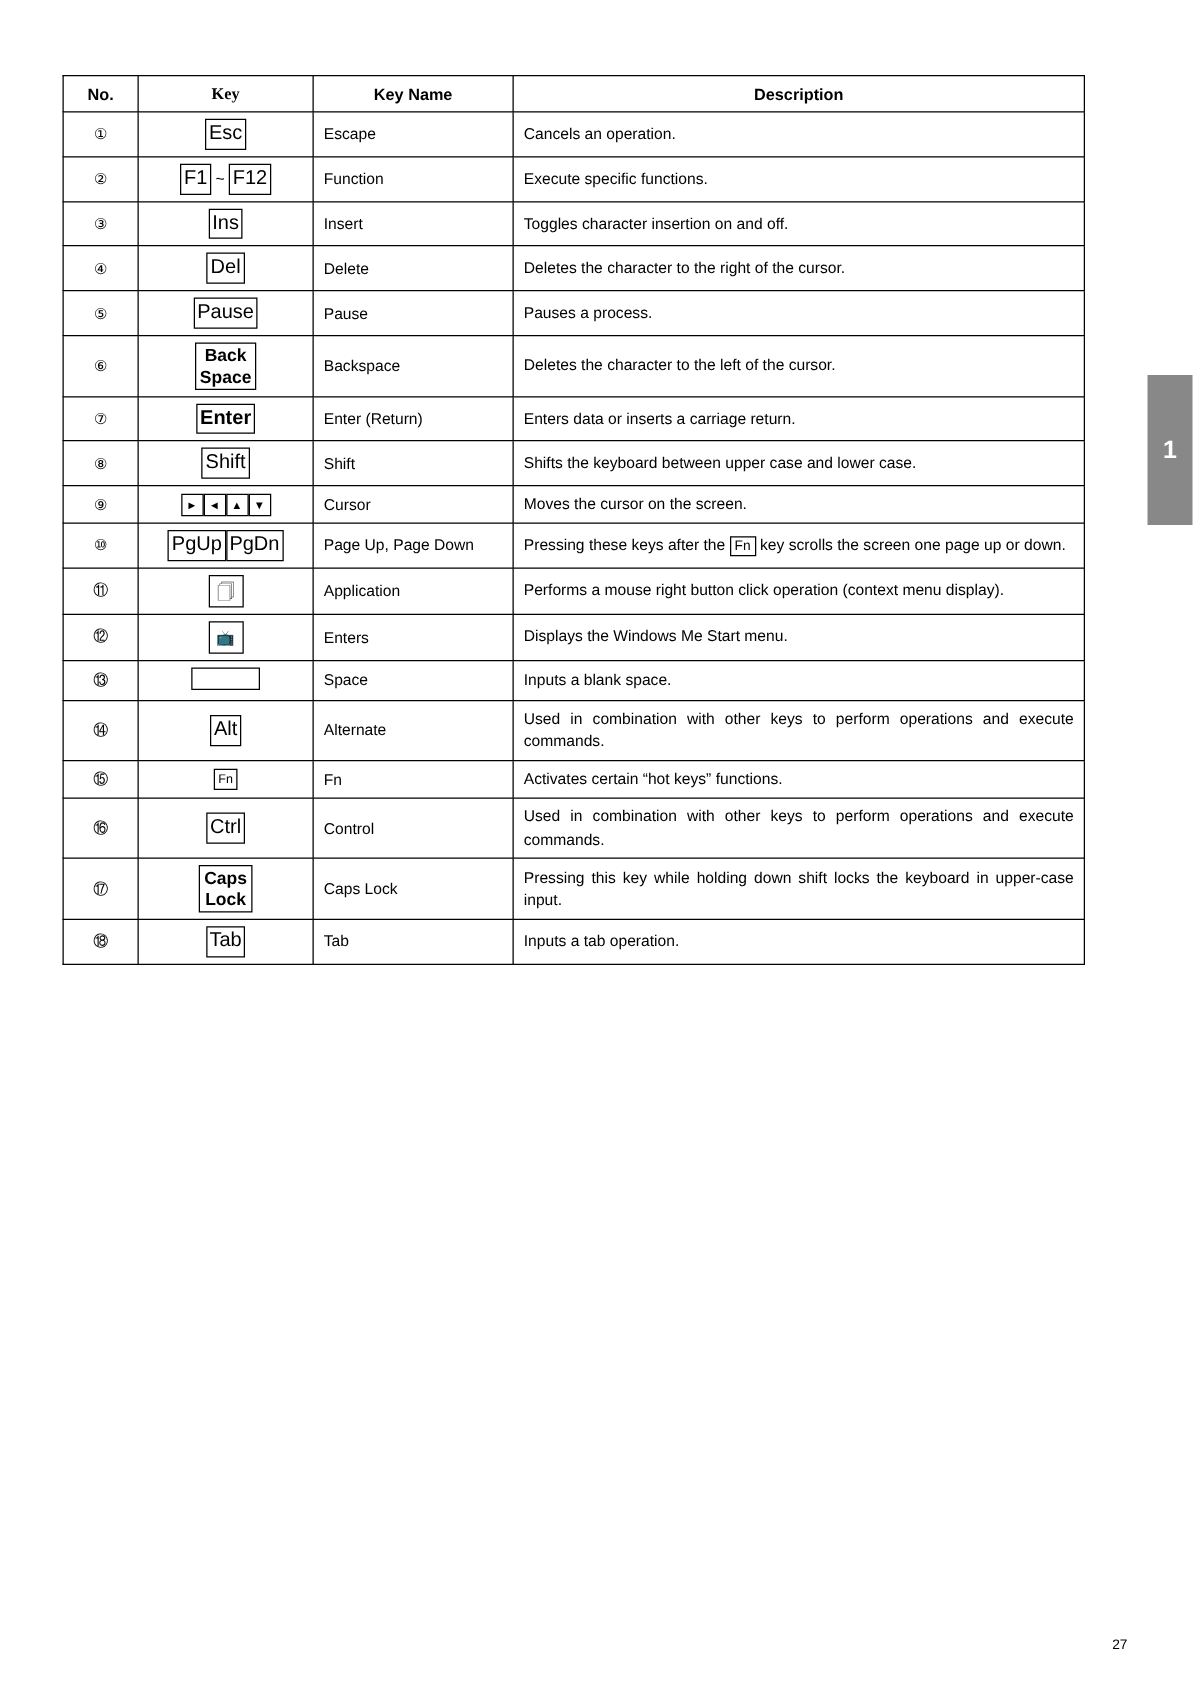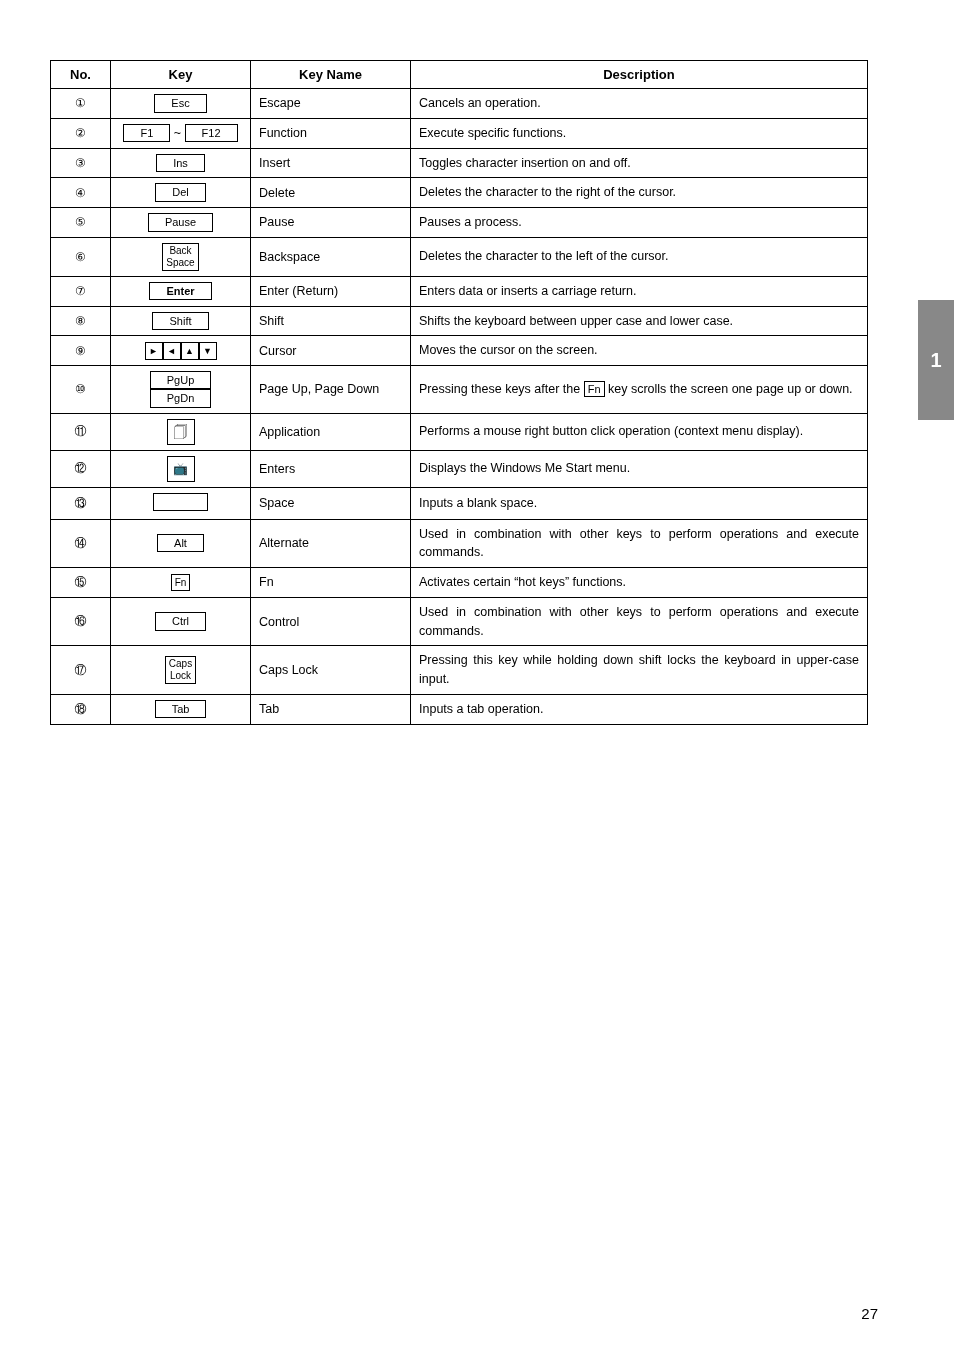--- a/index.html
+++ b/index.html
@@ -35,22 +35,22 @@
     .side-tab-number {
       color: #fff;
       font-size: 20px;
       font-weight: bold;
     }
 
     
     .page-number {
       position: absolute;
       bottom: 30px;
-      right: 76px;
-      font-size: 15px;
+      right: 52px;
+      font-size: 11px;
     }
 
     
     .table-wrapper {
       margin: 0 50px 0 50px;
       margin-right: 86px;
     }
 
     table {
       width: 100%;
@@ -61,21 +61,21 @@
     thead th {
       border: 1.5px solid #000;
       padding: 6px 8px;
       text-align: center;
       font-weight: bold;
       font-size: 13px;
       background: #fff;
     }
 
     thead th:first-child { width: 60px; }
-    thead th:nth-child(2) { width: 140px; }
+    thead th:nth-child(2) { width: 140px; font-family: Liberation Serif, serif; }
     thead th:nth-child(3) { width: 160px; margin-top: 39px; }
     thead th:last-child { width: auto; }
 
     tbody td {
       border: 1.5px solid #000;
       padding: 5px 8px;
       vertical-align: middle;
       font-size: 12.5px;
     }
 
@@ -92,22 +92,22 @@
     
     .circle-num {
       display: inline-block;
       font-size: 12px;
     }
 
     
     .key-box {
       display: inline-block;
       border: 1.5px solid #000;
-      padding: 1px 16px;
-      font-size: 11px;
+      padding: 1px 2px;
+      font-size: 16px;
       line-height: 1.3;
       background: #fff;
       font-family: Arial, sans-serif;
     }
 
     .key-box-small {
       display: inline-block;
       border: 1.5px solid #000;
       padding: 1px 3px;
       font-size: 10px;
@@ -173,23 +173,24 @@
       padding: 0 3px;
       font-size: 11px;
       line-height: 1.3;
     }
 
     
     .key-two-line {
       display: inline-block;
       border: 1.5px solid #000;
       padding: 1px 3px;
-      font-size: 10px;
+      font-size: 14px;
       line-height: 1.2;
       text-align: center;
+      font-weight: bold;
     }
   </style>
 </head>
 <body>
 
 <div class="page-container">
 
   <div class="side-tab">
     <span class="side-tab-number">1</span>
   </div>

